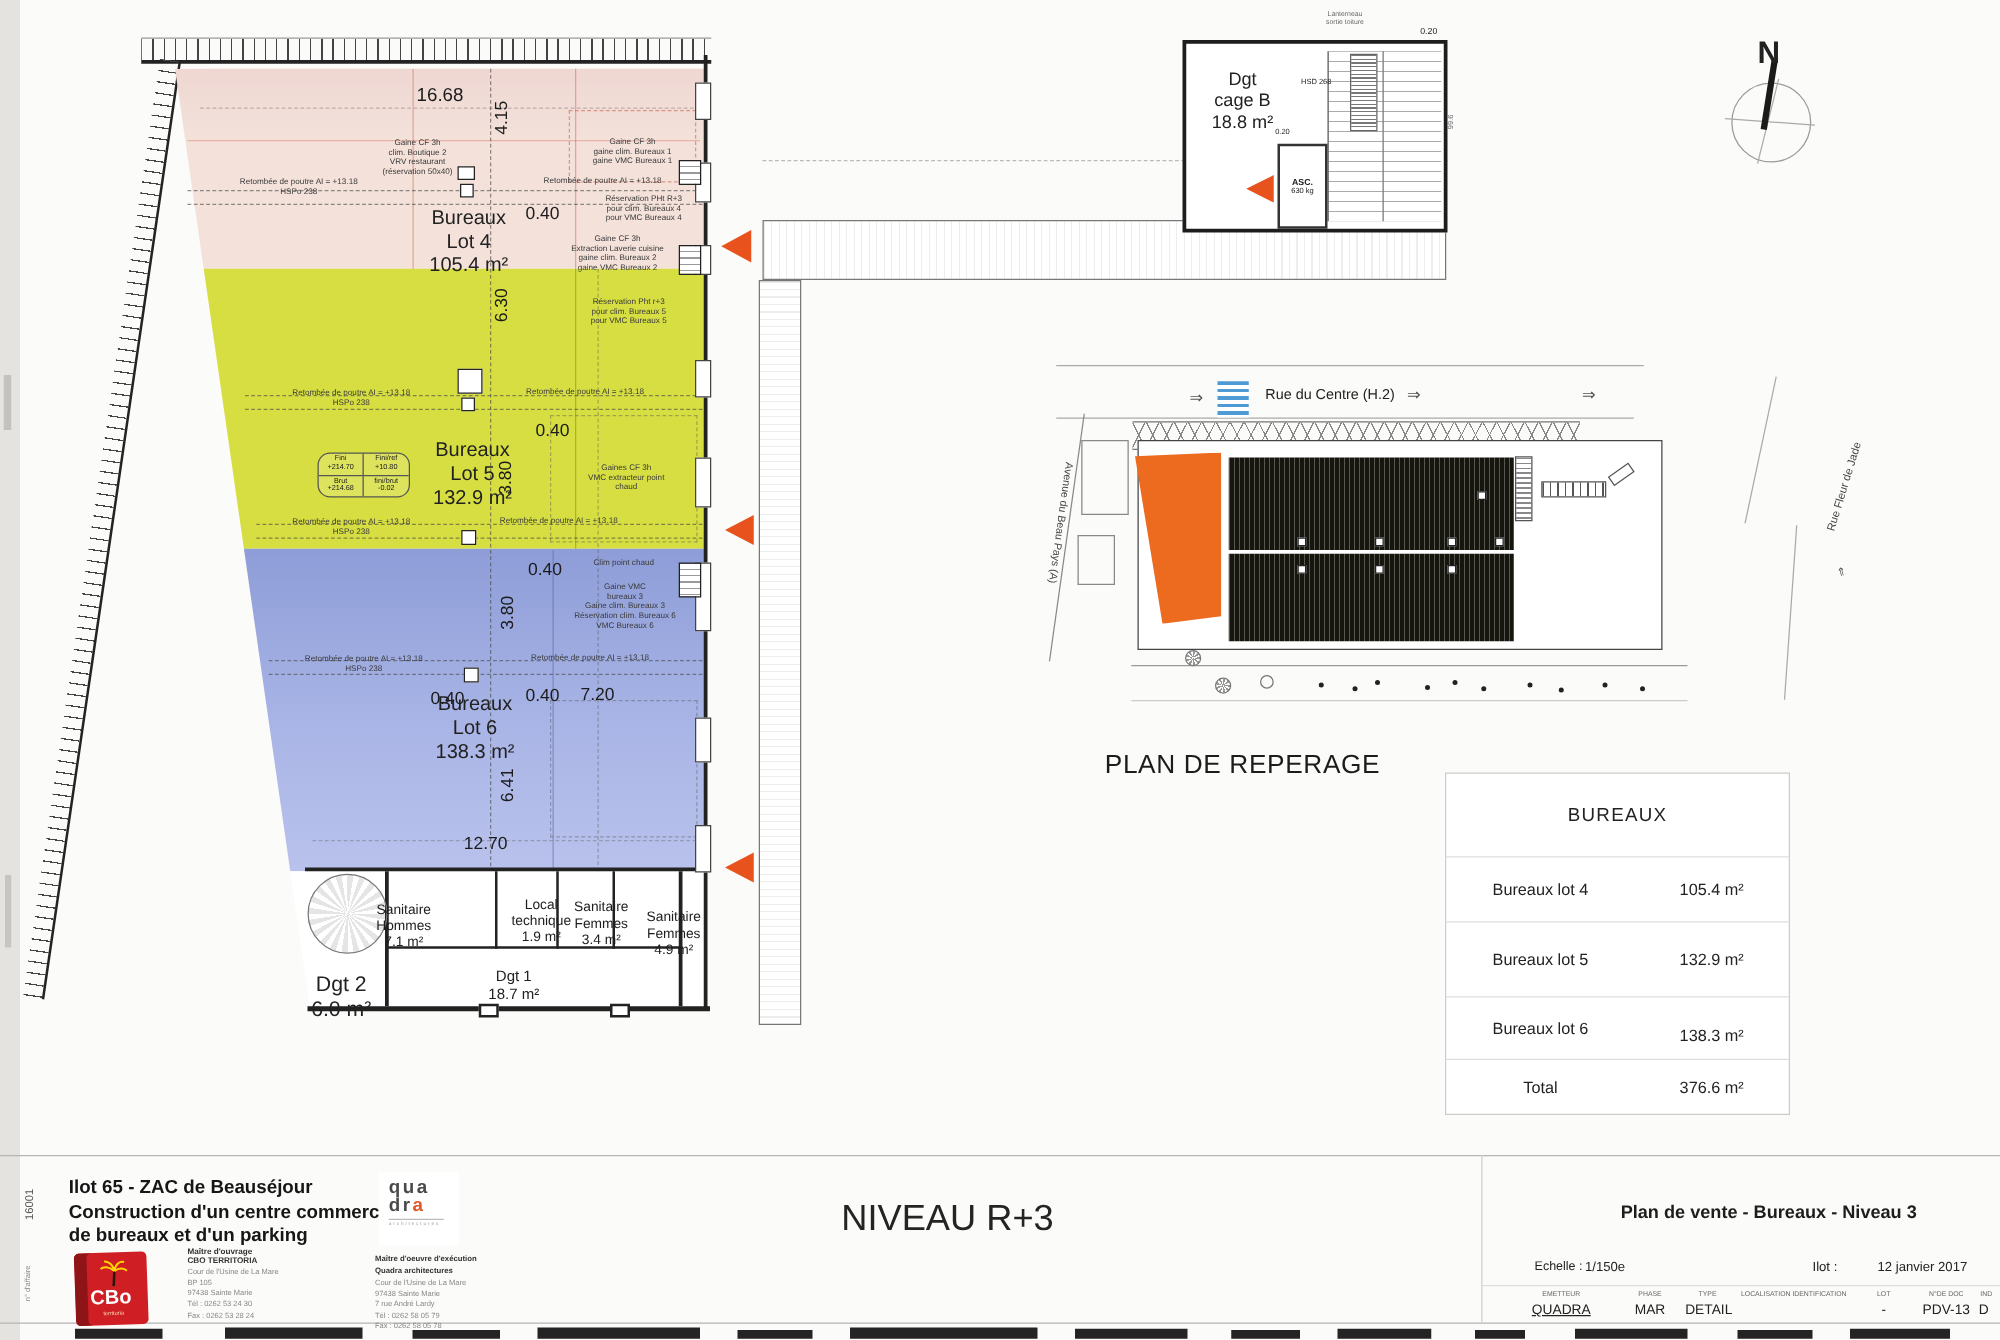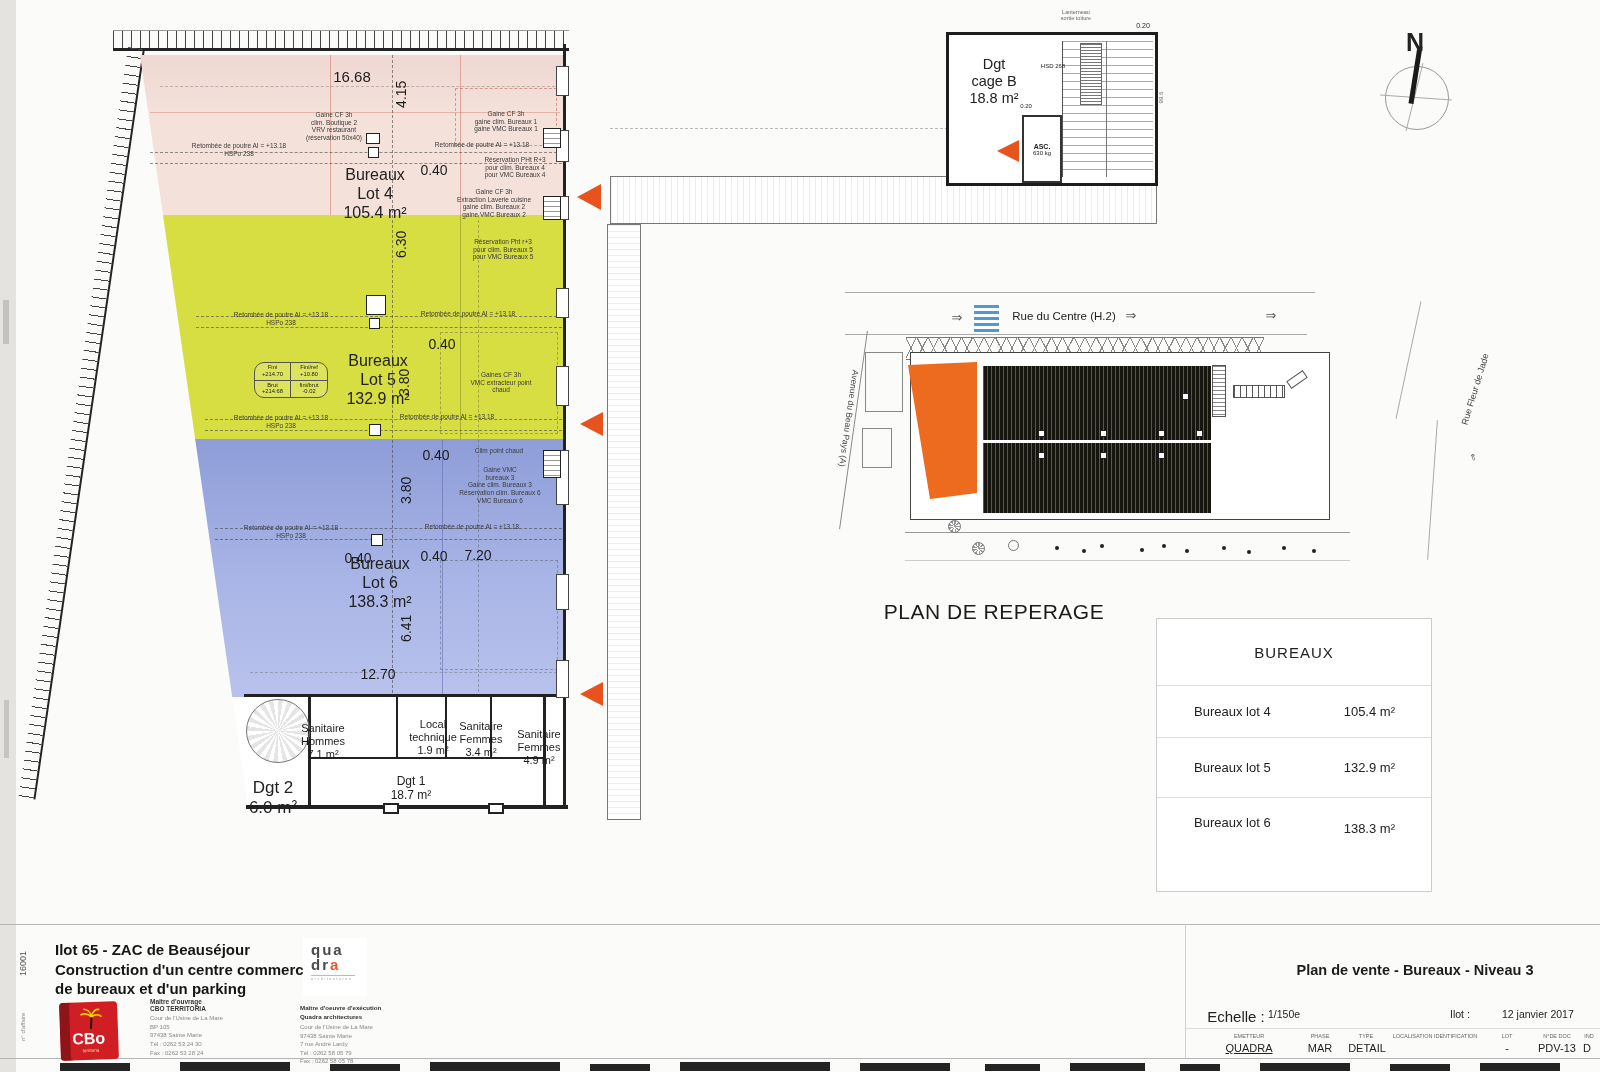--- a/index.html
+++ b/index.html
@@ -111,21 +111,21 @@
   <div class="txt dim" style="left:412px;top:162px;width:44px;">0.40</div>
   <div class="txt dim rot" style="left:381px;top:236px;width:40px;">6.30</div>
   <div class="txt dim" style="left:420px;top:336px;width:44px;">0.40</div>
   <div class="txt dim rot" style="left:384px;top:374px;width:40px;">3.80</div>
   <div class="txt dim" style="left:414px;top:447px;width:44px;">0.40</div>
   <div class="txt dim rot" style="left:386px;top:482px;width:40px;">3.80</div>
   <div class="txt dim" style="left:336px;top:550px;width:44px;">0.40</div>
   <div class="txt dim" style="left:412px;top:548px;width:44px;">0.40</div>
   <div class="txt dim" style="left:455px;top:547px;width:46px;">7.20</div>
   <div class="txt dim rot" style="left:386px;top:620px;width:40px;">6.41</div>
-  <div class="txt dim" style="left:350px;top:666px;width:56px;">12.70</div>
+  <div class="txt dim" style="left:350px;top:666px;width:56px;text-align:right;">12.70</div>
 
   <div class="txt ann" style="left:295px;top:111px;width:78px;">Gaine CF 3h
 clim. Boutique 2
 VRV restaurant
 (réservation 50x40)</div>
   <div class="txt ann" style="left:180px;top:142px;width:118px;">Retombée de poutre AI = +13.18
 HSPo 238</div>
   <div class="txt ann" style="left:420px;top:141px;width:124px;">Retombée de poutre AI = +13.18</div>
   <div class="txt ann" style="left:462px;top:110px;width:88px;">Gaine CF 3h
 gaine clim. Bureaux 1
@@ -282,20 +282,24 @@
       <div style="width:45%;text-align:center;font-size:13px;">105.4 m²</div>
     </div>
     <div class="tbl-row" style="height:60px;">
       <div style="width:55%;text-align:center;font-size:13px;">Bureaux lot 5</div>
       <div style="width:45%;text-align:center;font-size:13px;">132.9 m²</div>
     </div>
     <div class="tbl-row" style="height:50px;">
       <div style="width:55%;text-align:center;font-size:13px;">Bureaux lot 6</div>
       <div style="width:45%;text-align:center;font-size:13px;padding-top:12px;">138.3 m²</div>
     </div>
+    <div class="tbl-row" style="height:44px;">
+      <div style="width:55%;text-align:center;font-size:13px;">Total</div>
+      <div style="width:45%;text-align:center;font-size:13px;">376.6 m²</div>
+    </div>
   </div>
 
   <div class="abs" style="left:0;top:924px;width:1600px;height:1px;background:#b5b5b5;"></div>
   <div class="abs" style="left:0;top:1058px;width:1600px;height:1px;background:#b5b5b5;"></div>
   <div class="abs" style="left:1185px;top:924px;width:1px;height:134px;background:#cfcfcf;"></div>
   <div class="abs" style="left:1185px;top:1028px;width:415px;height:1px;background:#ddd;"></div>
 
   <div class="txt" style="left:18px;top:938px;width:16px;height:50px;writing-mode:vertical-rl;transform:rotate(180deg);font-size:9px;color:#555;">16001</div>
   <div class="txt" style="left:20px;top:1002px;width:12px;height:50px;writing-mode:vertical-rl;transform:rotate(180deg);font-size:6px;color:#888;">n° d'affaire</div>
 
@@ -331,23 +335,24 @@
   <div class="abs" style="left:300px;top:1004px;width:130px;text-align:left;">
     <div style="font-size:6.2px;font-weight:bold;color:#333;white-space:pre-line;line-height:1.4;">Maître d'oeuvre d'exécution
 Quadra architectures</div>
     <div style="font-size:6px;color:#888;white-space:pre-line;line-height:1.4;margin-top:2px;">Cour de l'Usine de La Mare
 97438 Sainte Marie
 7 rue André Lardy
 Tél : 0262 58 05 79
 Fax : 0262 58 05 78</div>
   </div>
 
+  <div class="txt" style="left:648px;top:958px;width:220px;font-size:29px;color:#242424;">NIVEAU R+3</div>
 
   <div class="txt" style="left:1295px;top:962px;width:240px;font-size:14.5px;font-weight:bold;color:#1d1d1d;">Plan de vente - Bureaux - Niveau 3</div>
-  <div class="txt" style="left:1206px;top:1008px;width:60px;font-size:15px;text-align:center;">Echelle :</div>
+  <div class="txt" style="left:1206px;top:1008px;width:60px;font-size:10px;text-align:right;">Echelle :</div>
   <div class="txt" style="left:1268px;top:1008px;width:50px;font-size:10.5px;text-align:left;">1/150e</div>
   <div class="txt" style="left:1450px;top:1008px;width:40px;font-size:10.5px;text-align:left;">Ilot :</div>
   <div class="txt" style="left:1502px;top:1008px;width:95px;font-size:10.5px;text-align:left;">12 janvier 2017</div>
 
   <div class="txt tinygray" style="left:1224px;top:1033px;width:50px;font-size:5.5px;">EMETTEUR</div>
   <div class="txt tinygray" style="left:1300px;top:1033px;width:40px;font-size:5.5px;">PHASE</div>
   <div class="txt tinygray" style="left:1350px;top:1033px;width:32px;font-size:5.5px;">TYPE</div>
   <div class="txt tinygray" style="left:1388px;top:1033px;width:94px;font-size:5.5px;">LOCALISATION IDENTIFICATION</div>
   <div class="txt tinygray" style="left:1496px;top:1033px;width:22px;font-size:5.5px;">LOT</div>
   <div class="txt tinygray" style="left:1534px;top:1033px;width:46px;font-size:5.5px;">N°DE DOC</div>

